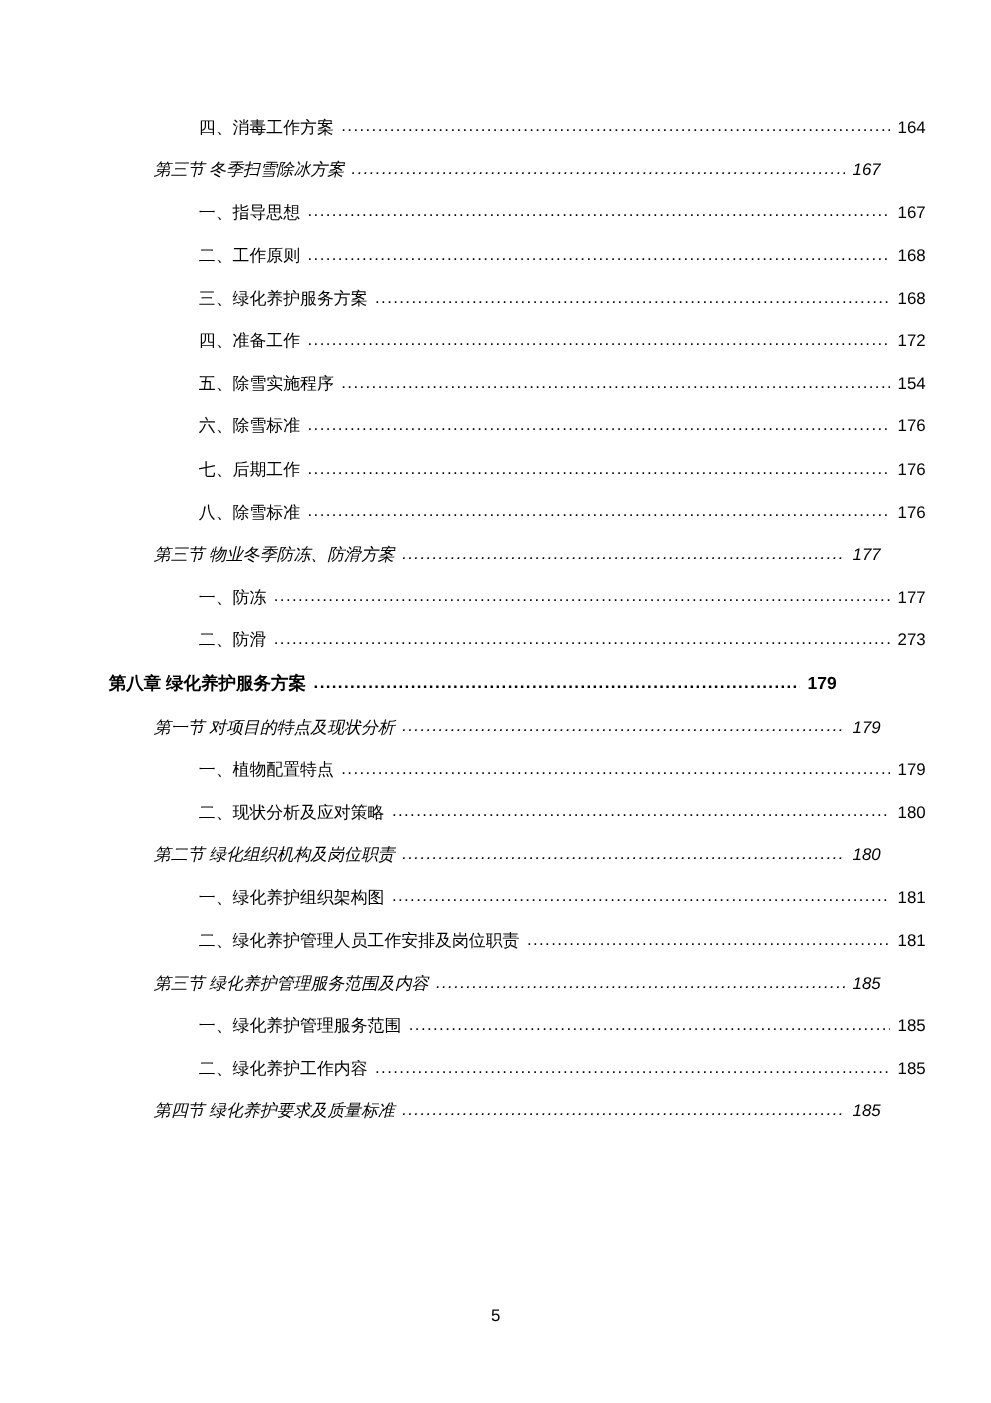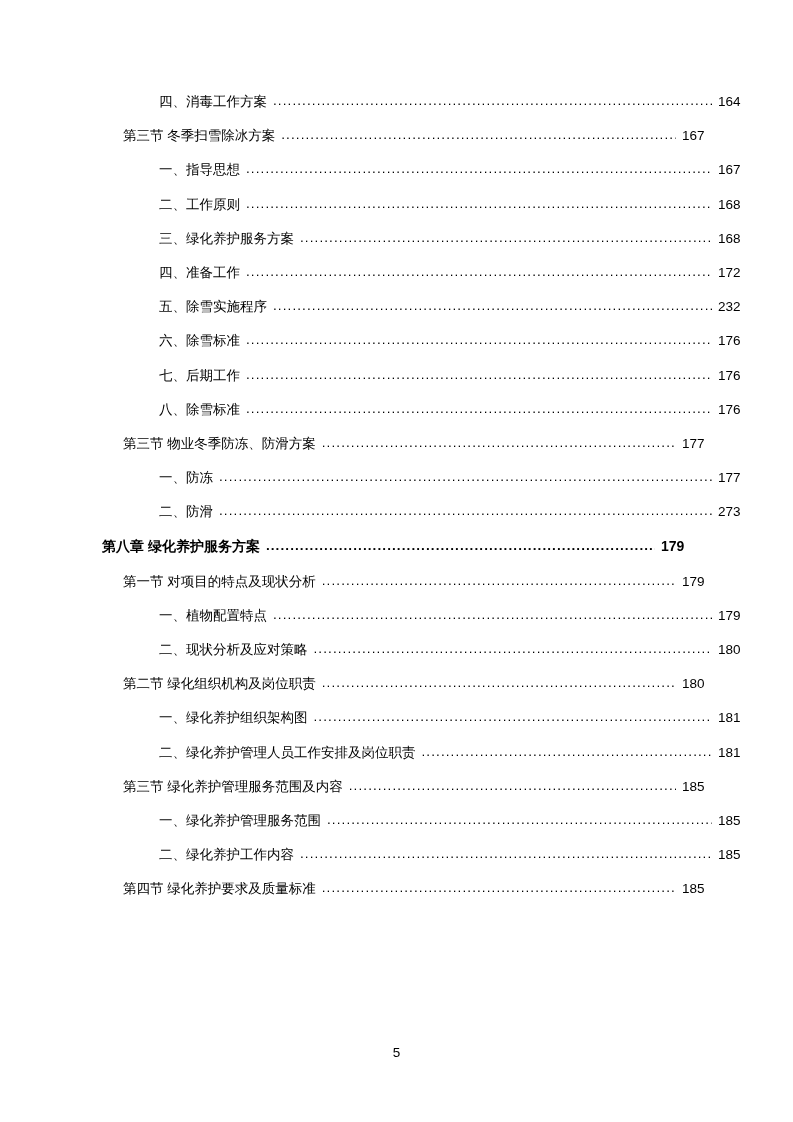--- a/index.html
+++ b/index.html
@@ -49,22 +49,22 @@
     position: relative;
     top: -1px;
   }
   .toc-entry .page-num {
     flex: 0 0 auto;
     text-align: left;
     min-width: 26px;
     padding-left: 4px;
   }
   
-  .lvl-chapter { margin-left: 15px; font-weight: bold; font-size: 14px; }
-  .lvl-section { margin-left: 36px; }
+  .lvl-chapter { margin-left: 0px; font-weight: bold; font-size: 14px; }
+  .lvl-section { margin-left: 36px; font-style: italic; }
   .lvl-item    { margin-left: 72px; }
 
   .lvl-chapter .dots { font-weight: bold; }
 
   .page-footer {
     position: absolute;
     bottom: 62px;
     left: 0;
     width: 793px;
     text-align: center;
@@ -103,21 +103,21 @@
         <span class="page-num">168</span>
       </div>
       <div class="toc-entry lvl-item">
         <span class="label">四、准备工作</span>
         <span class="dots">........................................................................................................................................................................................................</span>
         <span class="page-num">172</span>
       </div>
       <div class="toc-entry lvl-item">
         <span class="label">五、除雪实施程序</span>
         <span class="dots">........................................................................................................................................................................................................</span>
-        <span class="page-num">232</span>
+        <span class="page-num">154</span>
       </div>
       <div class="toc-entry lvl-item">
         <span class="label">六、除雪标准</span>
         <span class="dots">........................................................................................................................................................................................................</span>
         <span class="page-num">176</span>
       </div>
       <div class="toc-entry lvl-item">
         <span class="label">七、后期工作</span>
         <span class="dots">........................................................................................................................................................................................................</span>
         <span class="page-num">176</span>

